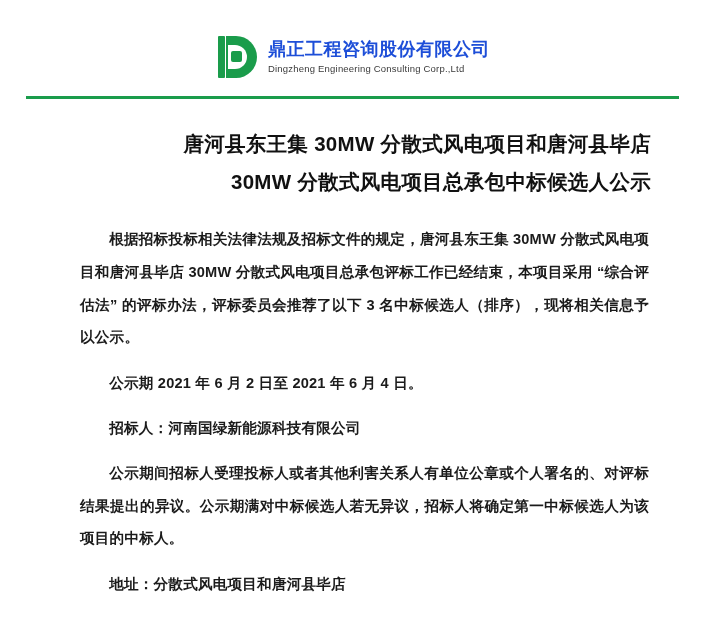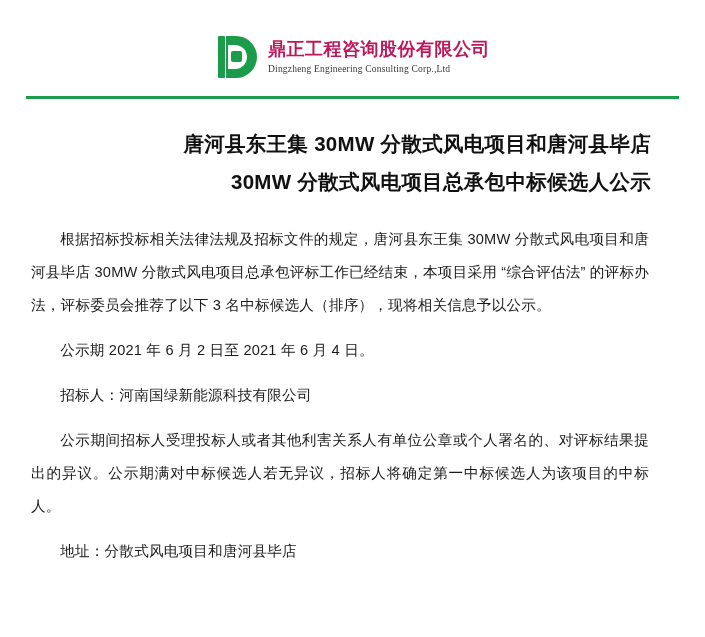--- a/index.html
+++ b/index.html
@@ -79,29 +79,28 @@
   }
   .logo-text {
     display: flex;
     flex-direction: column;
     justify-content: center;
     line-height: 1.1;
   }
   .logo-cn {
     font-size: 18px;
     font-weight: 700;
-    color: #be185d;
+    color: #1d4ed8;
     letter-spacing: 0.5px;
   }
   .logo-en {
     font-size: 9.5px;
     color: #3a3a3a;
     letter-spacing: 0.2px;
     margin-top: 4px;
-    font-family: Liberation Serif, serif;
   }
 
   .divider {
     height: 3px;
     background: #1a9c4b;
     margin: 6px 26px 0 26px;
   }
 
   
   .doc-title {
@@ -109,21 +108,22 @@
     text-align: right;
     font-size: 20.5px;
     font-weight: 700;
     line-height: 1.85;
     letter-spacing: 0.3px;
     color: #111111;
   }
 
   
   .body-wrap {
-    margin: 22px 56px 0 31px;
+    margin: 22px 56px 0 80px;
+    font-weight: bold;
   }
   .para {
     font-size: 14.6px;
     line-height: 2.25;
     color: #1b1b1b;
     text-align: justify;
     margin: 0 0 13px 0;
     letter-spacing: 0.2px;
   }
   .para.indent {

